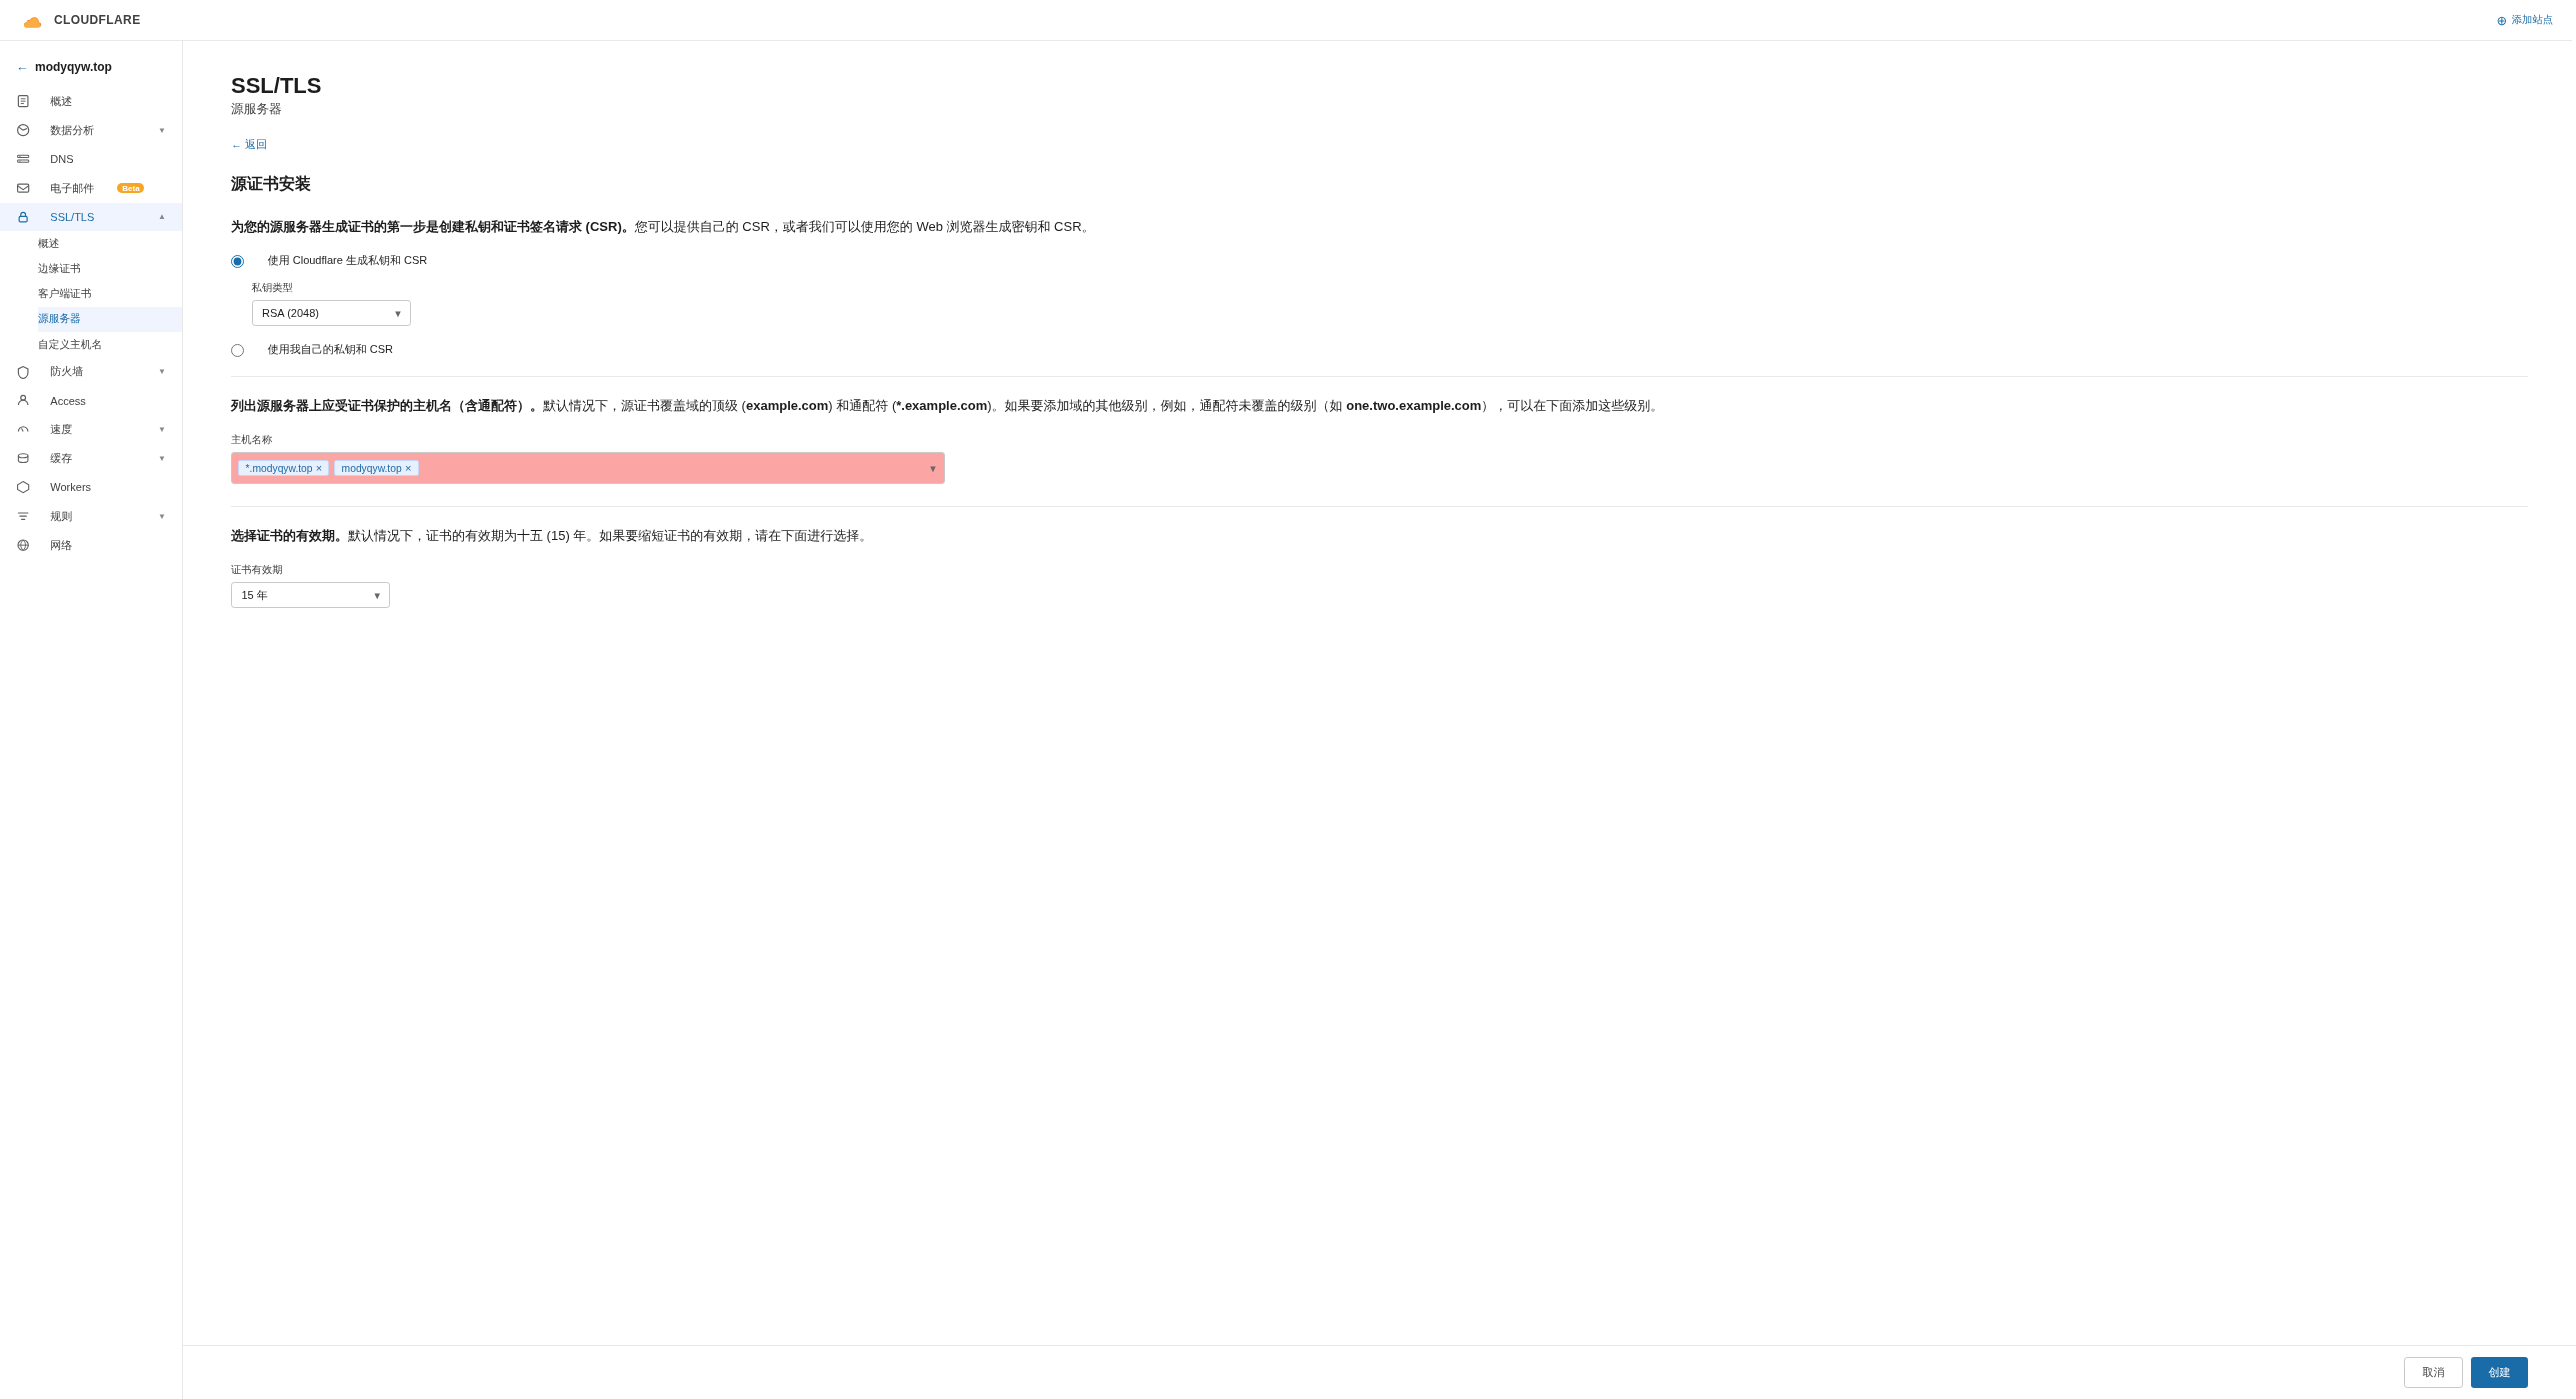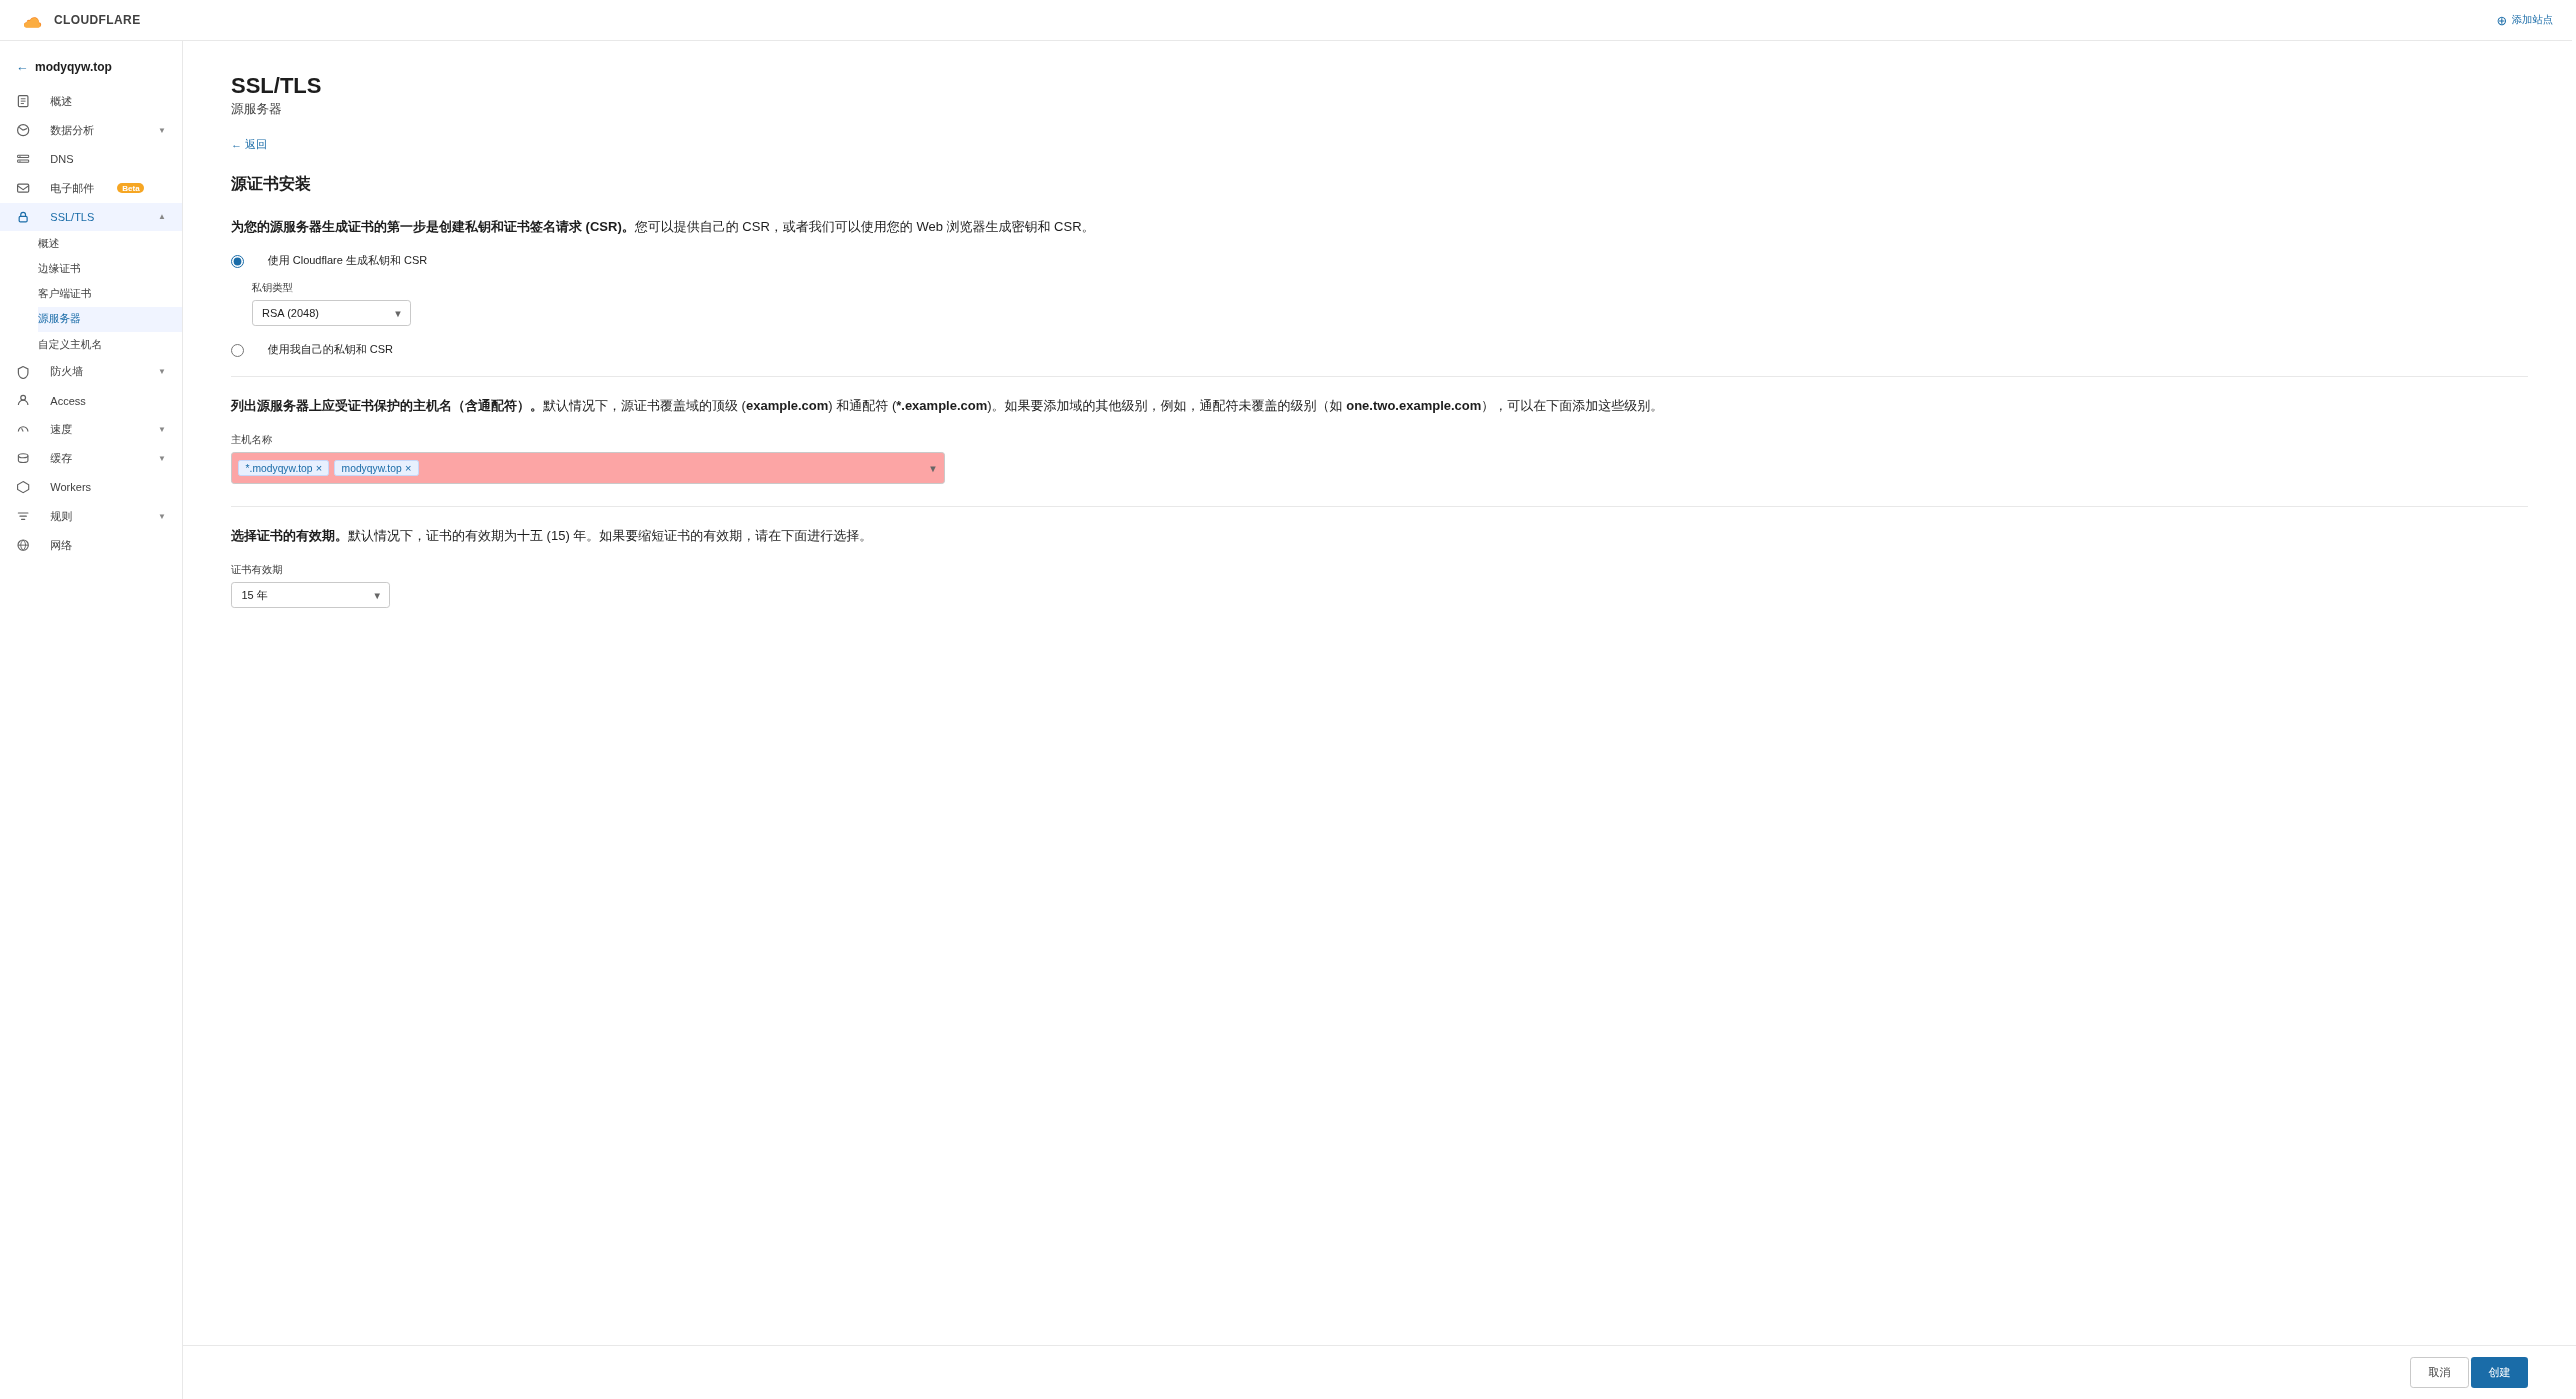--- a/index.html
+++ b/index.html
@@ -281,21 +281,21 @@
     .bottom-bar {
       position: fixed;
       bottom: 0;
       left: 183px;
       right: 0;
       background: #fff;
       border-top: 0.8px solid #e8e8e8;
       padding: 11px 48px;
       display: flex;
       justify-content: flex-end;
-      gap: 2px;
+      gap: 8px;
       z-index: 50;
     }
     .btn {
       padding: 7.1px 17.5px;
       border-radius: 3.2px;
       font-size: 11px;
       font-weight: 500;
       cursor: pointer;
       border: none;
     }

